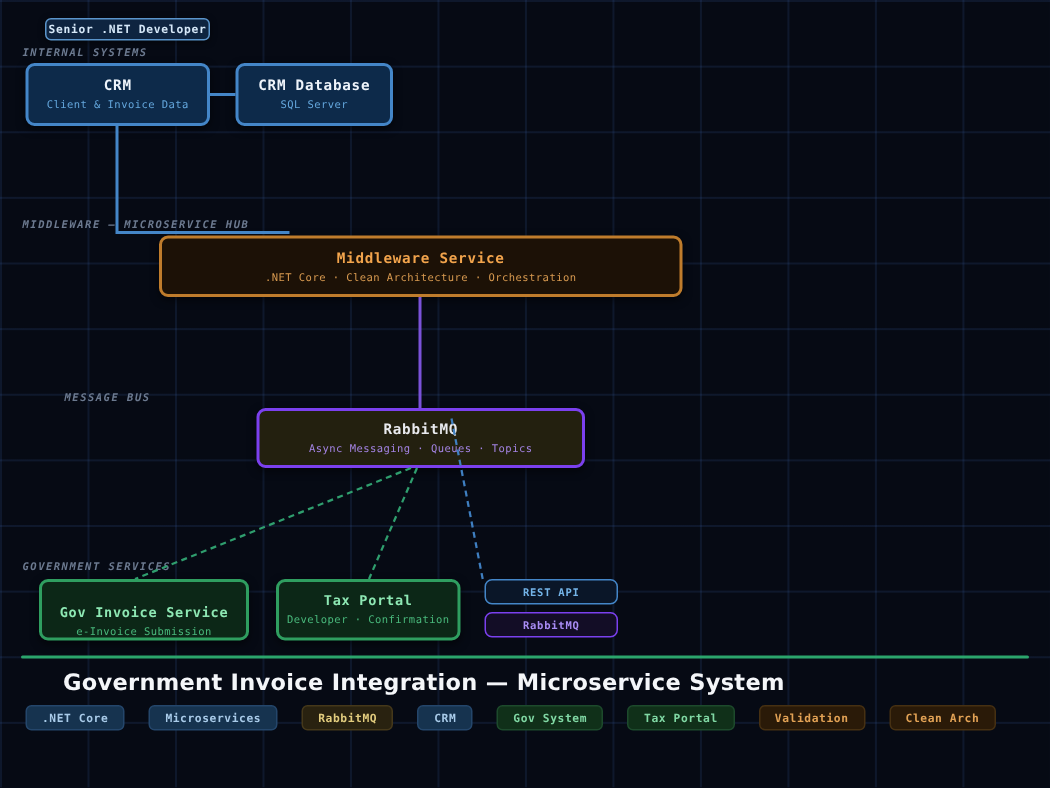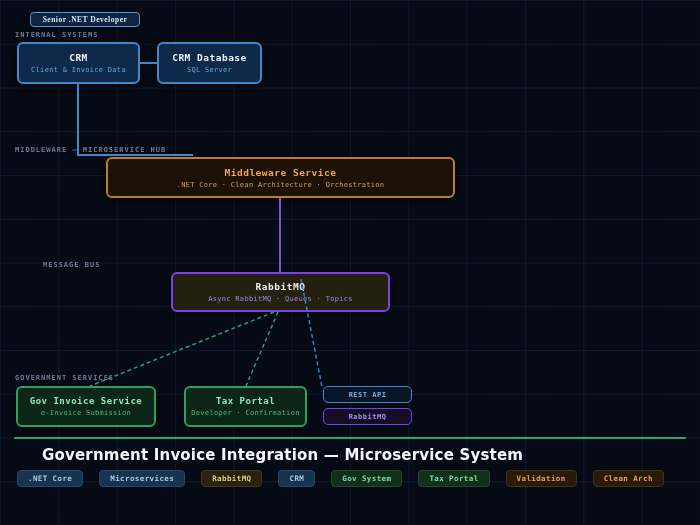--- a/index.html
+++ b/index.html
@@ -7,21 +7,21 @@
     position:relative;width:700px;height:525px;overflow:hidden;
     background-color:#060a14;
     background-image:
       linear-gradient(to right, rgba(58,98,168,0.16) 1px, transparent 1px),
       linear-gradient(to bottom, rgba(58,98,168,0.16) 1px, transparent 1px);
     background-size:58.33px 43.75px;
     font-family:"DejaVu Sans Mono","Liberation Mono",monospace;
   }
   .abs{position:absolute;}
   .section-label{
-    font-size:7px;font-weight:bold;letter-spacing:1px;color:#6c7a90;
+    font-size:7px;font-weight:bold;letter-spacing:1px;color:#6c7a90;font-style:italic;
   }
   .node{
     display:flex;flex-direction:column;align-items:center;justify-content:center;
     gap:3px;border-radius:6px;box-sizing:border-box;
     box-shadow:0 2px 6px rgba(0,0,0,0.55);
   }
   .node .t{font-weight:bold;font-size:9.5px;letter-spacing:0.5px;}
   .node .s{font-size:7px;letter-spacing:0.3px;}
   .node-blue{background:#0d2a4a;border:2px solid #4486c8;}
   .node-blue .t{color:#eef4fb;}
@@ -63,21 +63,21 @@
   .tag-amber{background:#292210;color:#e2cc7e;border:1px solid #45381a;}
   .tag-green{background:#103019;color:#80d8a4;border:1px solid #1d4a2c;}
   .tag-orange{background:#2a1a08;color:#e2a255;border:1px solid #463012;}
   svg{position:absolute;left:0;top:0;pointer-events:none;}
 </style>
 </head>
 <body>
 
 <div id="canvas">
 
-  <div class="abs badge" style="left:30px;top:12px;width:110px;height:15px;font-family:Liberation Serif, serif;">
+  <div class="abs badge" style="left:30px;top:12px;width:110px;height:15px;">
     <span>Senior .NET Developer</span>
   </div>
 
   <div class="abs section-label" style="left:15px;top:31px;">INTERNAL SYSTEMS</div>
   <div class="abs section-label" style="left:15px;top:146px;">MIDDLEWARE — MICROSERVICE HUB</div>
   <div class="abs section-label" style="left:15px;top:261px;padding-left:28px;">MESSAGE BUS</div>
   <div class="abs section-label" style="left:15px;top:374px;">GOVERNMENT SERVICES</div>
 
   <div class="abs node node-blue" style="left:17px;top:42px;width:123px;height:42px;">
     <div class="t">CRM</div>
@@ -89,24 +89,24 @@
     <div class="s">.NET Core · Clean Architecture · Orchestration</div>
   </div>
 
   <div class="abs node node-blue" style="left:157px;top:42px;width:105px;height:42px;">
     <div class="t">CRM Database</div>
     <div class="s">SQL Server</div>
   </div>
 
   <div class="abs node node-purple" style="left:171px;top:272px;width:219px;height:40px;">
     <div class="t">RabbitMQ</div>
-    <div class="s">Async RabbitMQ · Queues · Topics</div>
+    <div class="s">Async Messaging · Queues · Topics</div>
   </div>
 
-  <div class="abs node node-green" style="left:16px;top:386px;width:140px;height:41px;">
+  <div class="abs node node-green" style="left:26px;top:386px;width:140px;height:41px;justify-content:flex-end;">
     <div class="t">Gov Invoice Service</div>
     <div class="s">e-Invoice Submission</div>
   </div>
 
   <div class="abs node node-green" style="left:184px;top:386px;width:123px;height:41px;">
     <div class="t">Tax Portal</div>
     <div class="s">Developer · Confirmation</div>
   </div>
 
   <div class="abs chip chip-blue" style="left:323px;top:386px;width:89px;height:17px;">

